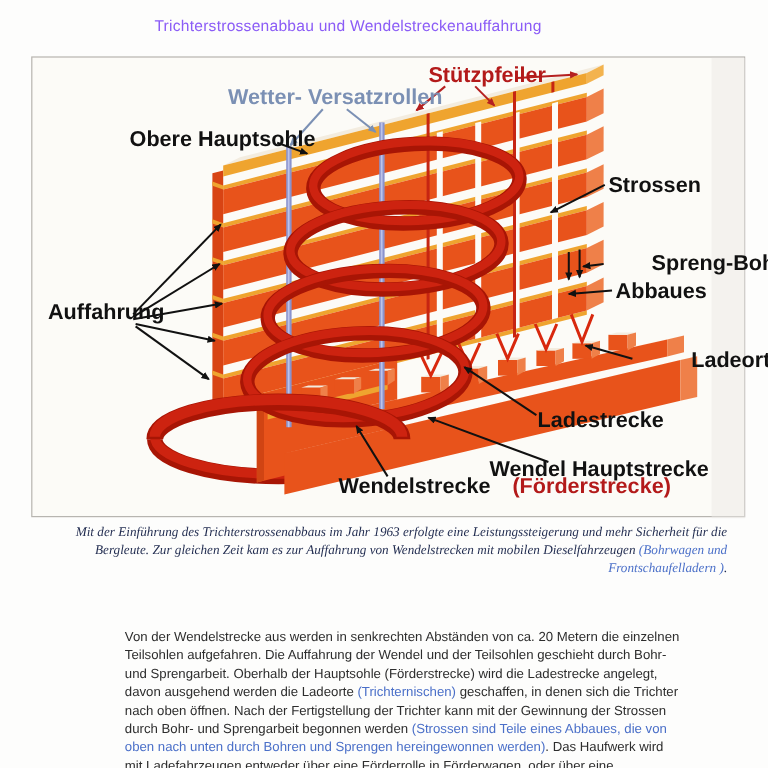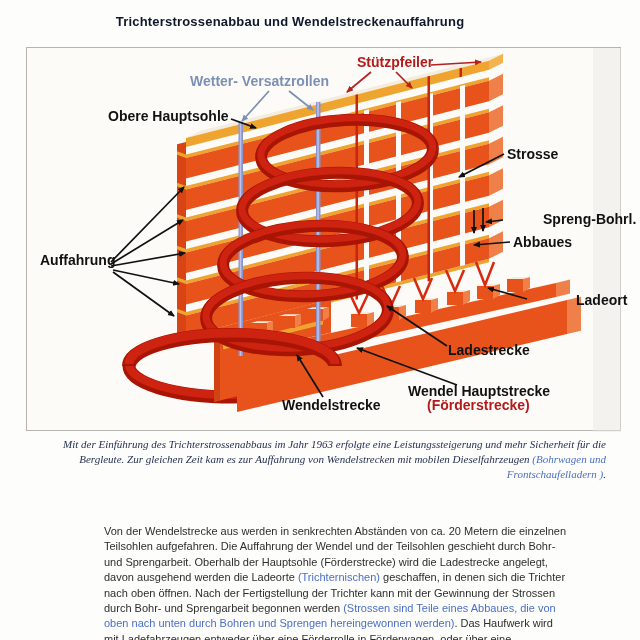--- a/index.html
+++ b/index.html
@@ -1,26 +1,26 @@
 <!DOCTYPE html>
 <html style="--c-orange: #e8531b; --c-yellow: #efa42f; --c-spiral: #cd2310; --c-spiral-dark: #a81505; --c-rod-blue: #8a93ce; --c-red-label: #b31a1a; --c-bluegray-label: #7b90b4; --c-text-blue: #4a6fc8; --c-caption: #1f2a4e; --c-body: #2d2d2d;"><head>
 <meta charset="utf-8">
 <style>
   html,body{margin:0;padding:0;background:#ffffff;}
   #page{position:relative;width:640px;height:640px;background:#fdfdfc;overflow:hidden;
         font-family:"Liberation Sans","DejaVu Sans",sans-serif;}
 
   .page-title{position:absolute;left:0;top:14px;width:580px;text-align:center;
-              font-size:13px;font-weight:bold;color:#0f172a;letter-spacing:.2px;}
+              font-size:13px;font-weight:normal;color:#8b5cf6;letter-spacing:.2px;}
 
   .dbox{position:absolute;left:26px;top:47px;width:595px;height:384px;
         background:#fcfbf7;border:1px solid #b7b5b0;box-sizing:border-box;}
   .dbox svg{position:absolute;left:0;top:0;}
 
-  .dlabel{position:absolute;font-size:14px;font-weight:bold;color:#111;white-space:nowrap;line-height:13px;}
+  .dlabel{position:absolute;font-size:18px;font-weight:bold;color:#111;white-space:nowrap;line-height:13px;}
   .dlabel.red{color:var(--c-red-label,#b31a1a);}
   .dlabel.bluegray{color:var(--c-bluegray-label,#7b90b4);}
 
   .caption{position:absolute;left:34px;top:437px;width:572px;text-align:right;
            font-family:"Liberation Serif","DejaVu Serif",serif;font-style:italic;
            font-size:11px;line-height:15.2px;color:var(--c-caption,#1f2a4e);}
   .caption .blue{color:var(--c-text-blue,#3f5ec2);}
 
   .bodytext{position:absolute;left:88px;top:524px;width:466px;
             font-size:11px;line-height:15.4px;color:var(--c-body,#2d2d2d);margin-left:16px;}
@@ -244,21 +244,21 @@
         <line class="arrow-r" x1="404" y1="17" x2="454" y2="14" marker-end="url(#ahr)"></line>
 
         <line class="arrow-b" x1="242" y1="43" x2="215" y2="73" marker-end="url(#ahb)"></line>
         <line class="arrow-b" x1="262" y1="43" x2="286" y2="62" marker-end="url(#ahb)"></line>
       </g>
     </svg>
 
     <div class="dlabel red" style="left:330px;top:8px;">Stützpfeiler</div>
     <div class="dlabel bluegray" style="left:163px;top:27px;">Wetter- Versatzrollen</div>
     <div class="dlabel" style="left:81px;top:62px;">Obere Hauptsohle</div>
-    <div class="dlabel" style="left:480px;top:100px;">Strosse</div>
+    <div class="dlabel" style="left:480px;top:100px;">Strossen</div>
     <div class="dlabel" style="left:480px;top:165px;margin-left:36px;">Spreng-Bohrl.</div>
     <div class="dlabel" style="left:486px;top:188px;">Abbaues</div>
     <div class="dlabel" style="left:501px;top:246px;margin-left:48px;">Ladeort</div>
     <div class="dlabel" style="left:421px;top:296px;">Ladestrecke</div>
     <div class="dlabel" style="left:381px;top:337px;">Wendel Hauptstrecke</div>
     <div class="dlabel red" style="left:400px;top:351px;">(Förderstrecke)</div>
     <div class="dlabel" style="left:255px;top:351px;">Wendelstrecke</div>
     <div class="dlabel" style="left:13px;top:206px;">Auffahrung</div>
   </div>
 

